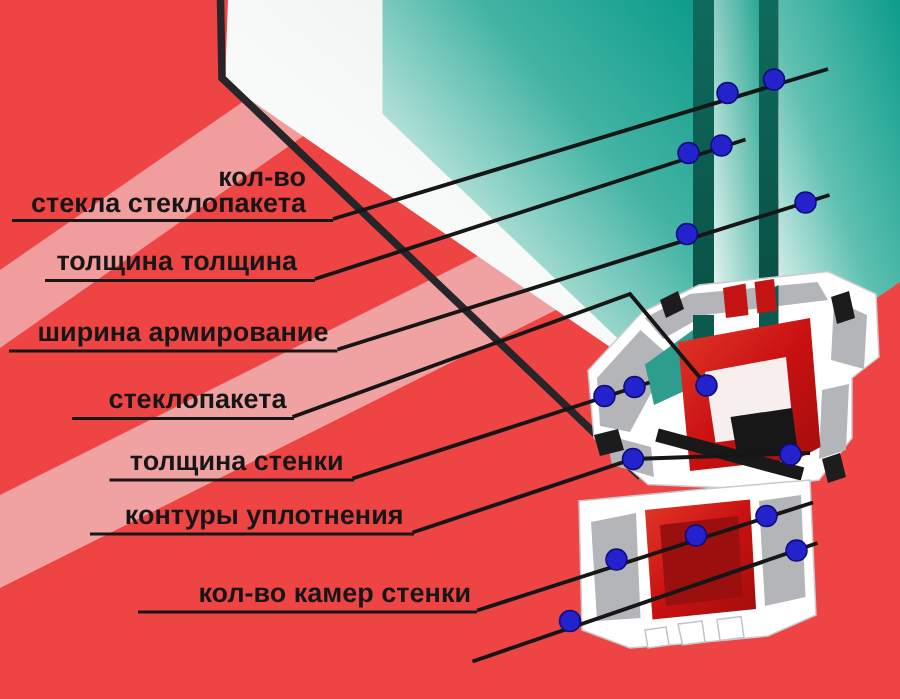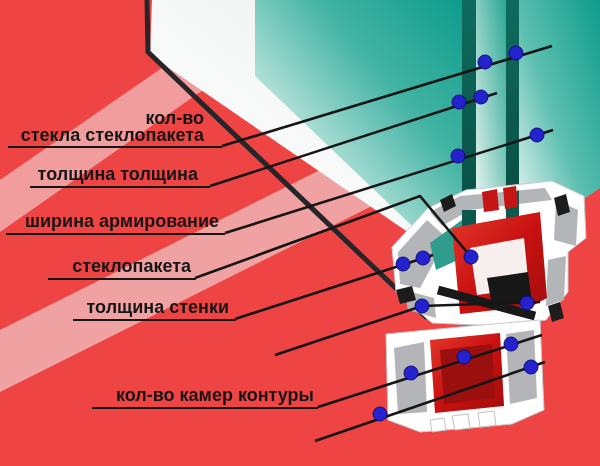--- a/index.html
+++ b/index.html
@@ -154,15 +154,16 @@
   </svg>
 
   <div class="lbl" style="left:8px;top:110px;width:196px;padding-right:18px;">
     <div>кол-во</div>
     <div>стекла стеклопакета</div>
   </div>
   <div class="lbl single" style="left:30px;top:164px;width:168px;padding-right:12px;">толщина толщина</div>
   <div class="lbl single" style="left:6px;top:211px;width:213px;padding-right:6px;">ширина армирование</div>
   <div class="lbl single" style="left:48px;top:256px;width:143px;padding-right:5px;">стеклопакета</div>
   <div class="lbl single" style="left:73px;top:297px;width:156px;padding-right:7px;">толщина стенки</div>
-  <div class="lbl single" style="left:92px;top:385px;width:222px;padding-right:4px;">кол-во камер контуры</div>
+  <div class="lbl single" style="left:60px;top:333px;width:209px;padding-right:7px;">контуры уплотнения</div>
+  <div class="lbl single" style="left:92px;top:385px;width:222px;padding-right:4px;">кол-во камер стенки</div>
 
 </div>
 
 </body></html>

